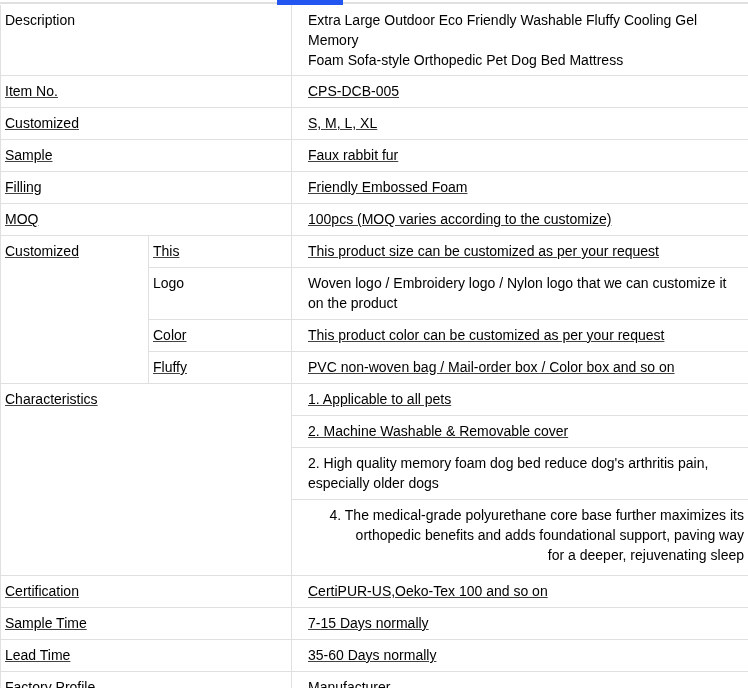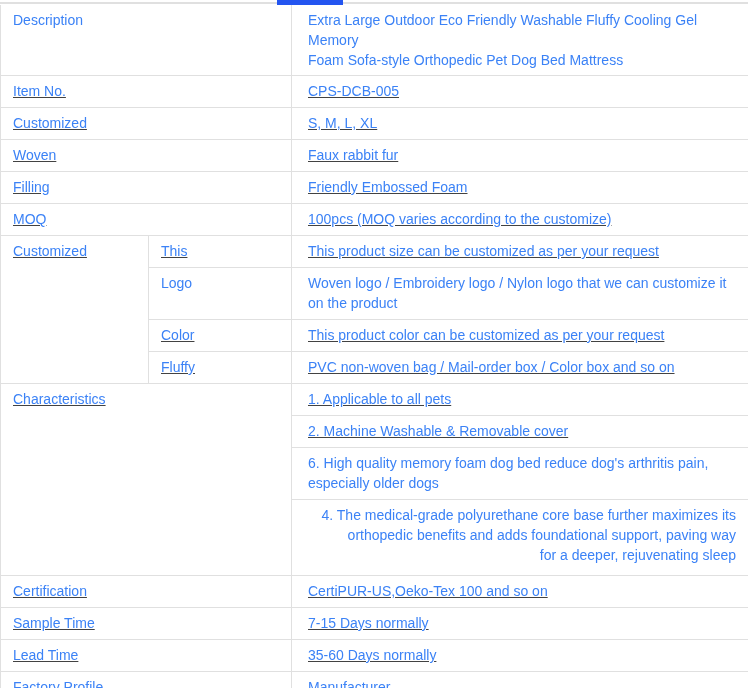--- a/index.html
+++ b/index.html
@@ -37,23 +37,23 @@
   }
   
   table.spec {
     width: 748px;
     border-collapse: collapse;
     table-layout: fixed;
   }
   table.spec td {
     border: 1px solid #e0e0e0;
     vertical-align: top;
-    padding: 5px 12px;
+    padding: 5px 4px;
     line-height: 20px;
-    color: #3b82f6;
+    color: #000000;
     overflow: hidden;
   }
   table.spec tr:first-child td { border-top: none; }
   table.spec tr:last-child td { border-bottom: none; }
   table.spec td.val {
     padding-left: 16px;
     white-space: pre-line;
   }
   tr.r27 { height: 27px; }
   tr.r32 { height: 32px; text-decoration: underline; }
@@ -85,21 +85,21 @@
       </tr>
       <tr class="r32">
         <td colspan="2">Item No.</td>
         <td class="val">CPS-DCB-005</td>
       </tr>
       <tr class="r32">
         <td colspan="2">Customized</td>
         <td class="val">S, M, L, XL</td>
       </tr>
       <tr class="r32">
-        <td colspan="2">Woven</td>
+        <td colspan="2">Sample</td>
         <td class="val">Faux rabbit fur</td>
       </tr>
       <tr class="r32">
         <td colspan="2">Filling</td>
         <td class="val">Friendly Embossed Foam</td>
       </tr>
       <tr class="r32">
         <td colspan="2">MOQ</td>
         <td class="val">100pcs (MOQ varies according to the customize)</td>
       </tr>
@@ -124,21 +124,21 @@
       </tr>
 
       <tr class="r32">
         <td colspan="2" rowspan="4">Characteristics</td>
         <td class="val">1. Applicable to all pets</td>
       </tr>
       <tr class="r32">
         <td class="val">2. Machine Washable &amp; Removable cover</td>
       </tr>
       <tr class="r52">
-        <td class="val">6. High quality memory foam dog bed reduce dog's arthritis pain,
+        <td class="val">2. High quality memory foam dog bed reduce dog's arthritis pain,
 especially older dogs</td>
       </tr>
       <tr class="r76">
         <td class="val">4. The medical-grade polyurethane core base further maximizes its
 orthopedic benefits and adds foundational support, paving way
 for a deeper, rejuvenating sleep</td>
       </tr>
 
       <tr class="r32">
         <td colspan="2">Certification</td>

